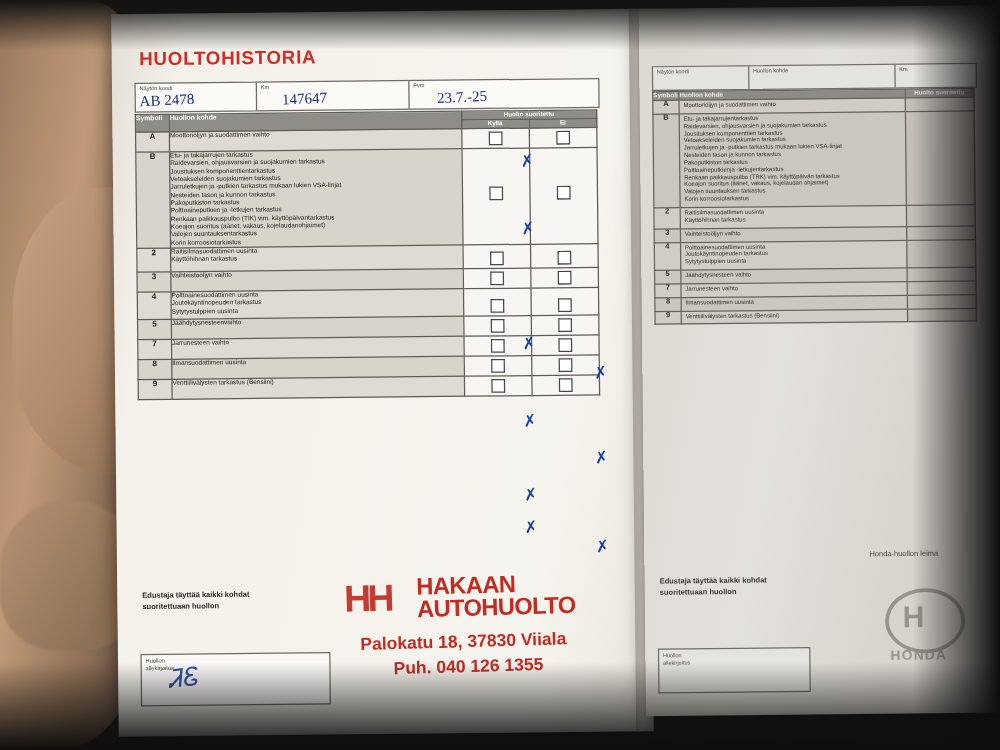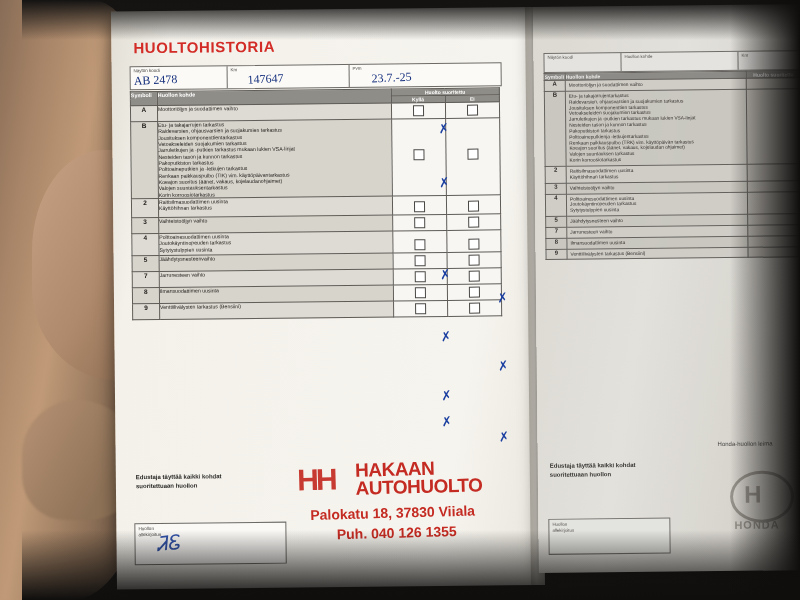--- a/index.html
+++ b/index.html
@@ -4,21 +4,21 @@
 <style>
   html,body{margin:0;padding:0;}
   body{
     width:800px;height:600px;overflow:hidden;
     background:#1b1a18;
     font-family:"Liberation Sans", sans-serif;
     position:relative;
   }
   
   #scene{position:absolute;inset:0;background:
-     radial-gradient(ellipse at 15% 50%, #3a3530 0%, #231f1c 45%, #151311 100%); margin-left: 22px;}
+     radial-gradient(ellipse at 15% 50%, #3a3530 0%, #231f1c 45%, #151311 100%);}
   .hand{
     position:absolute;left:-40px;top:0;width:180px;height:600px;
     background:linear-gradient(100deg,#7d6450 0%,#a88568 25%,#c09a78 45%,#8d7057 70%,#4d3e33 100%);
     border-radius:0 70px 90px 0/0 180px 220px 0;
     filter:blur(0.4px);
   }
   .thumb{
     position:absolute;left:10px;top:150px;width:150px;height:230px;
     background:linear-gradient(120deg,#c7a183 0%,#b08a6c 50%,#7c6047 100%);
     border-radius:60% 45% 55% 70%/55% 50% 60% 50%;

